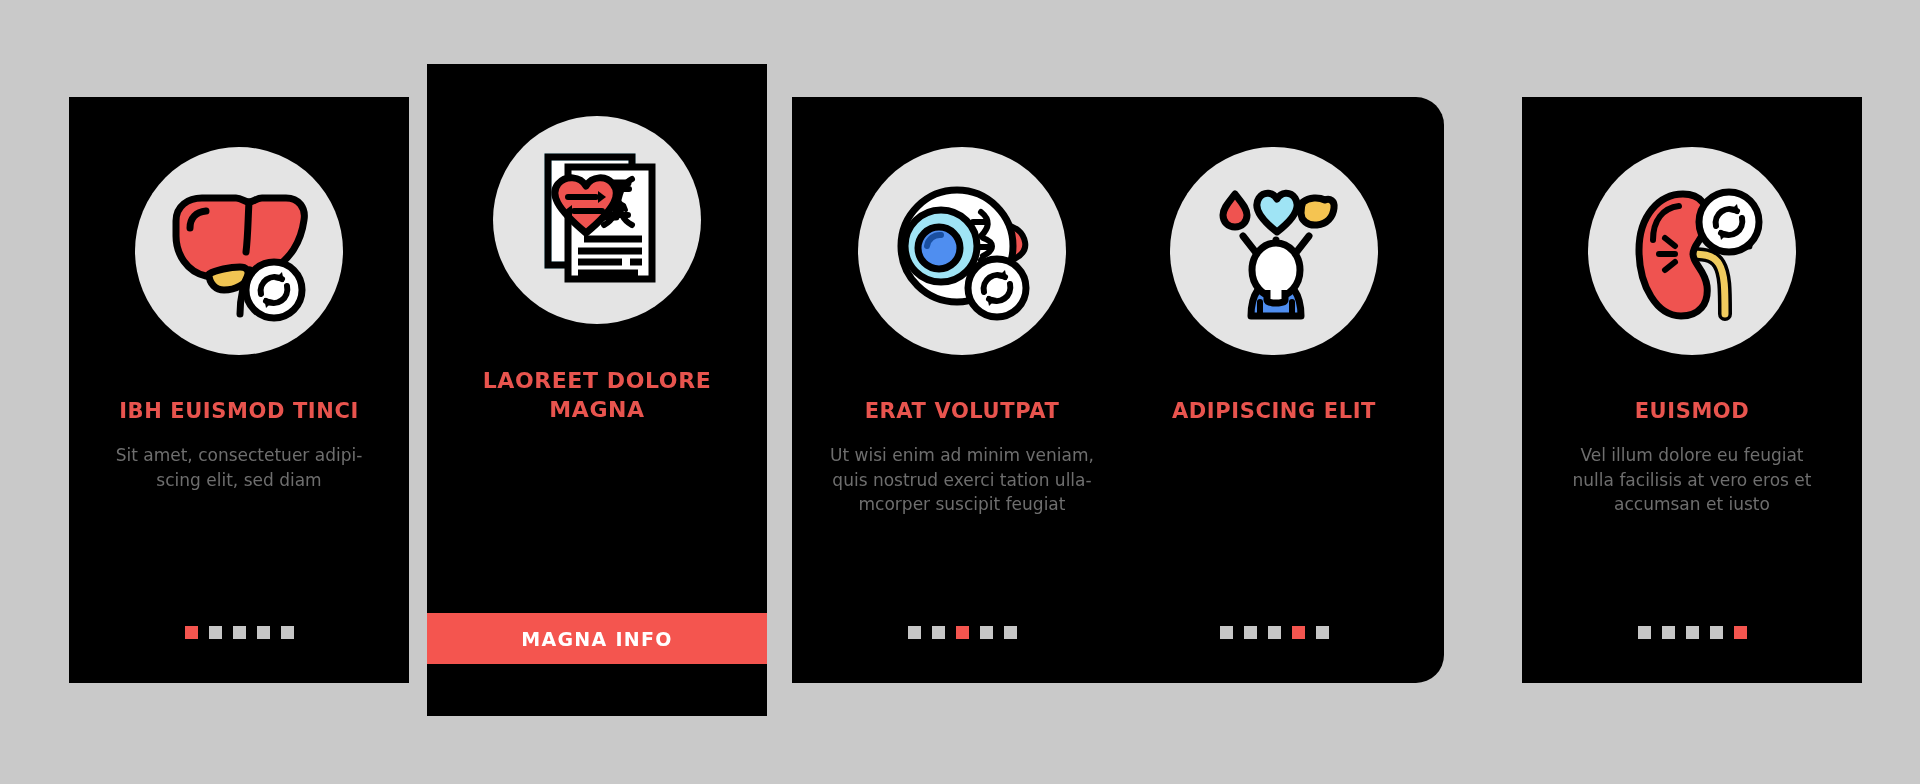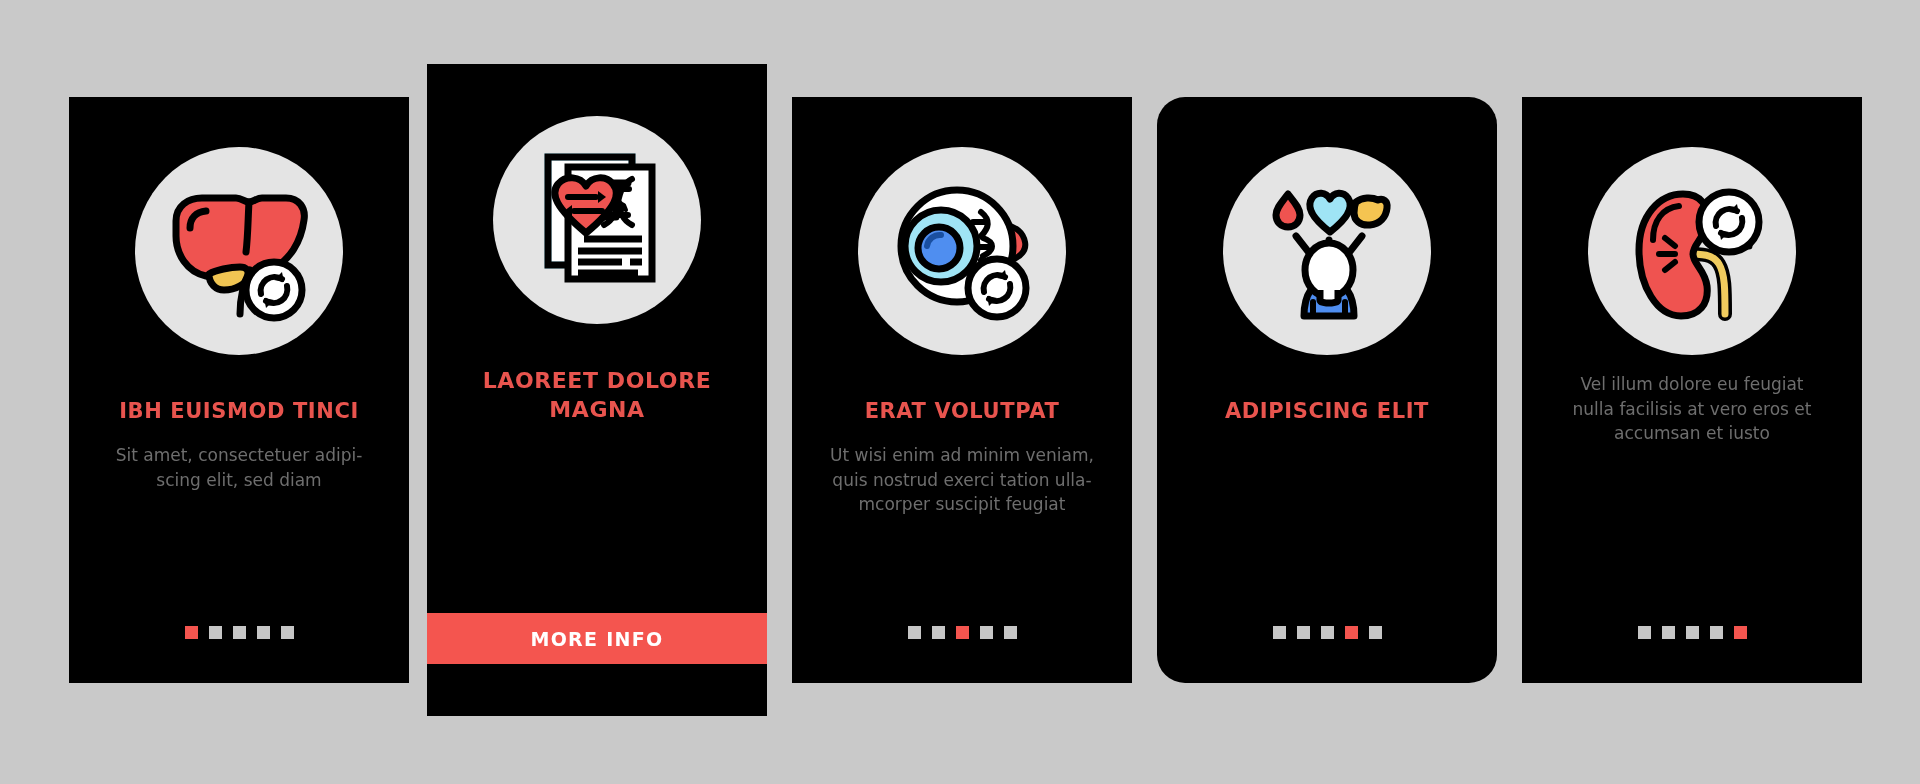--- a/index.html
+++ b/index.html
@@ -40,21 +40,21 @@
   }
   .card.featured {
     top: 64px;
     width: 340px;
     height: 652px;
   }
 
   .card-c1 { left: 62px; margin-left: 7px; }
   .card-c2 { left: 427px; }
   .card-c3 { left: 792px; justify-content: space-between; }
-  .card-c4 { left: 1157px; border-radius: 28px; }
+  .card-c4 { left: 1104px; border-radius: 28px; }
   .card-c5 { left: 1522px; }
 
   .icon-wrap {
     width: 208px;
     height: 208px;
     border-radius: 50%;
     background: #e4e4e4;
     display: flex;
     align-items: center;
     justify-content: center;
@@ -191,21 +191,21 @@
         <g stroke="#000" stroke-width="6" stroke-linecap="round" fill="none">
           <path d="M56 62 L84 62"></path>
           <path d="M62 76 L90 76"></path>
         </g>
         <path d="M86 56 L94 62 L86 68 Z" fill="#000"></path>
         <path d="M60 70 L52 76 L60 82 Z" fill="#000"></path>
       </svg>
     </div>
     <div class="card-title">LAOREET DOLORE MAGNA</div>
     <div class="spacer"></div>
-    <button class="more-btn">MORE INFO</button>
+    <button class="more-btn">MAGNA INFO</button>
   </div>
 
   <div class="card std card-c3">
     <div class="icon-wrap">
       <svg width="170" height="170" viewBox="0 0 170 170" aria-hidden="true">
         <path d="M128 58 C140 62 146 66 148 76 C150 86 142 92 130 96 C128 84 128 70 128 58 Z" fill="#ef5350" stroke="#000" stroke-width="6" stroke-linejoin="round"></path>
         <circle cx="80" cy="80" r="56" fill="#fff" stroke="#000" stroke-width="7"></circle>
         <circle cx="64" cy="80" r="36" fill="#9fe4f5" stroke="#000" stroke-width="7"></circle>
         <circle cx="62" cy="82" r="21" fill="#4f8ef0" stroke="#000" stroke-width="7"></circle>
         <path d="M50 80 A13 13 0 0 1 64 69" fill="none" stroke="#1a4fa0" stroke-width="6" stroke-linecap="round"></path>
@@ -286,20 +286,21 @@
         </g>
         <circle cx="122" cy="56" r="30" fill="#fff" stroke="#000" stroke-width="7"></circle>
         <g fill="none" stroke="#000" stroke-width="6" stroke-linecap="round">
           <path d="M109 60 A14 14 0 0 1 130 45"></path>
           <path d="M135 52 A14 14 0 0 1 114 67"></path>
         </g>
         <path d="M130 38 L132 48 L122 46 Z" fill="#000"></path>
         <path d="M114 74 L112 64 L122 66 Z" fill="#000"></path>
       </svg>
     </div>
+    <div class="card-title">EUISMOD</div>
     <div class="card-desc">Vel illum dolore eu feugiat
 nulla facilisis at vero eros et
 accumsan et iusto</div>
     <div class="spacer"></div>
     <div class="dots">
       <span class="dot"></span>
       <span class="dot"></span>
       <span class="dot"></span>
       <span class="dot"></span>
       <span class="dot active"></span>

